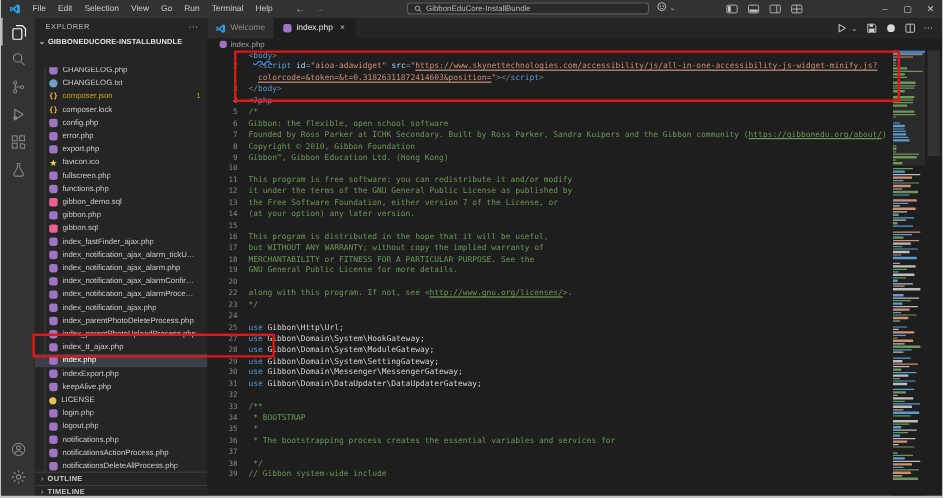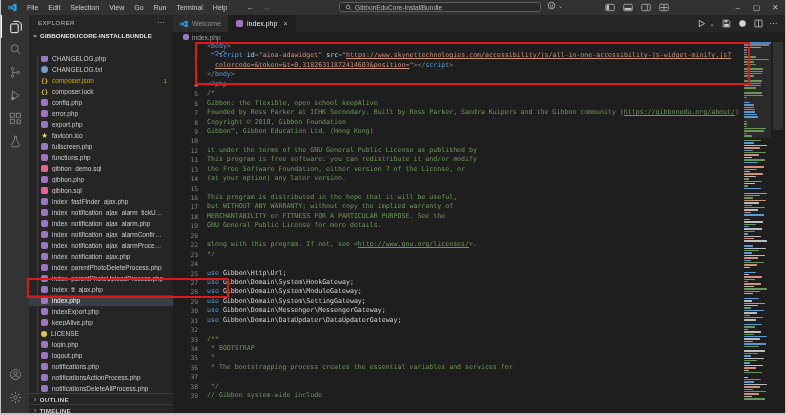--- a/index.html
+++ b/index.html
@@ -442,45 +442,45 @@
         <div class="crow">
           <span class="ln cur">4</span>
           <span class="lc"><span class="kw">&lt;?php</span></span>
         </div>
         <div class="crow">
           <span class="ln">5</span>
           <span class="lc"><span class="cmt">/*</span></span>
         </div>
         <div class="crow">
           <span class="ln">6</span>
-          <span class="lc"><span class="cmt">Gibbon: the flexible, open school keepAlive</span></span>
+          <span class="lc"><span class="cmt">Gibbon: the flexible, open school software</span></span>
         </div>
         <div class="crow">
           <span class="ln">7</span>
           <span class="lc"><span class="cmt">Founded by Ross Parker at ICHK Secondary. Built by Ross Parker, Sandra Kuipers and the Gibbon community (</span><span class="cmtU">https://gibbonedu.org/about/</span><span class="cmt">)</span></span>
         </div>
         <div class="crow">
           <span class="ln">8</span>
           <span class="lc"><span class="cmt">Copyright © 2010, Gibbon Foundation</span></span>
         </div>
         <div class="crow">
           <span class="ln">9</span>
           <span class="lc"><span class="cmt">Gibbon™, Gibbon Education Ltd. (Hong Kong)</span></span>
         </div>
         <div class="crow">
           <span class="ln">10</span>
           <span class="lc"></span>
         </div>
         <div class="crow">
+          <span class="ln">11</span>
+          <span class="lc"><span class="cmt">This program is free software: you can redistribute it and/or modify</span></span>
+        </div>
+        <div class="crow">
           <span class="ln">12</span>
           <span class="lc"><span class="cmt">it under the terms of the GNU General Public License as published by</span></span>
-        </div>
-        <div class="crow">
-          <span class="ln">11</span>
-          <span class="lc"><span class="cmt">This program is free software: you can redistribute it and/or modify</span></span>
         </div>
         <div class="crow">
           <span class="ln">13</span>
           <span class="lc"><span class="cmt">the Free Software Foundation, either version 7 of the License, or</span></span>
         </div>
         <div class="crow">
           <span class="ln">14</span>
           <span class="lc"><span class="cmt">(at your option) any later version.</span></span>
         </div>
         <div class="crow">

